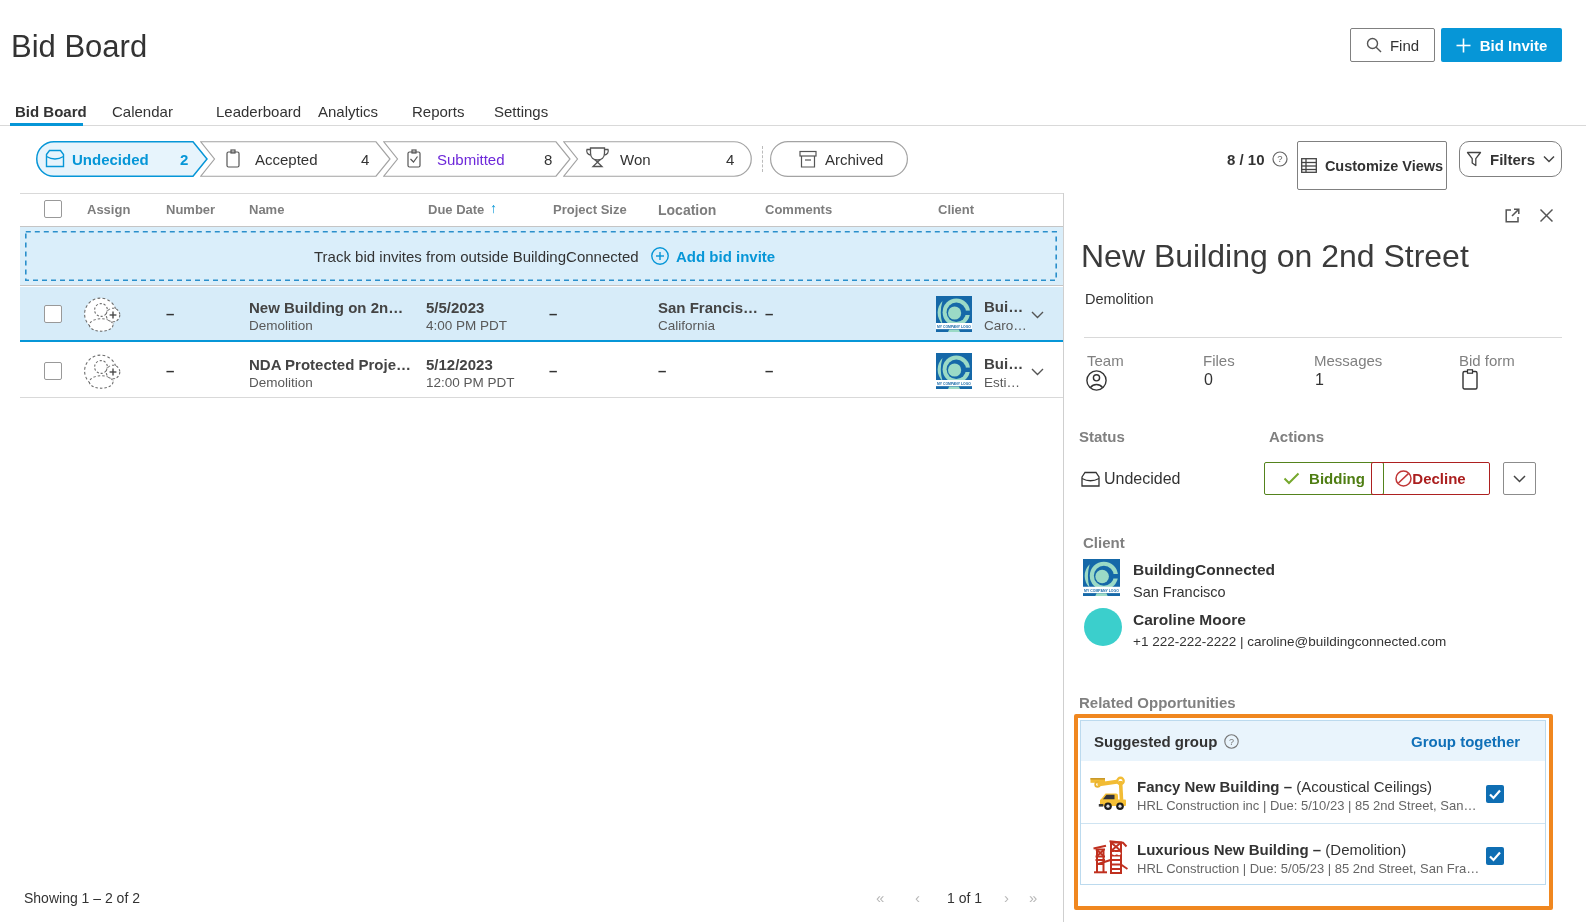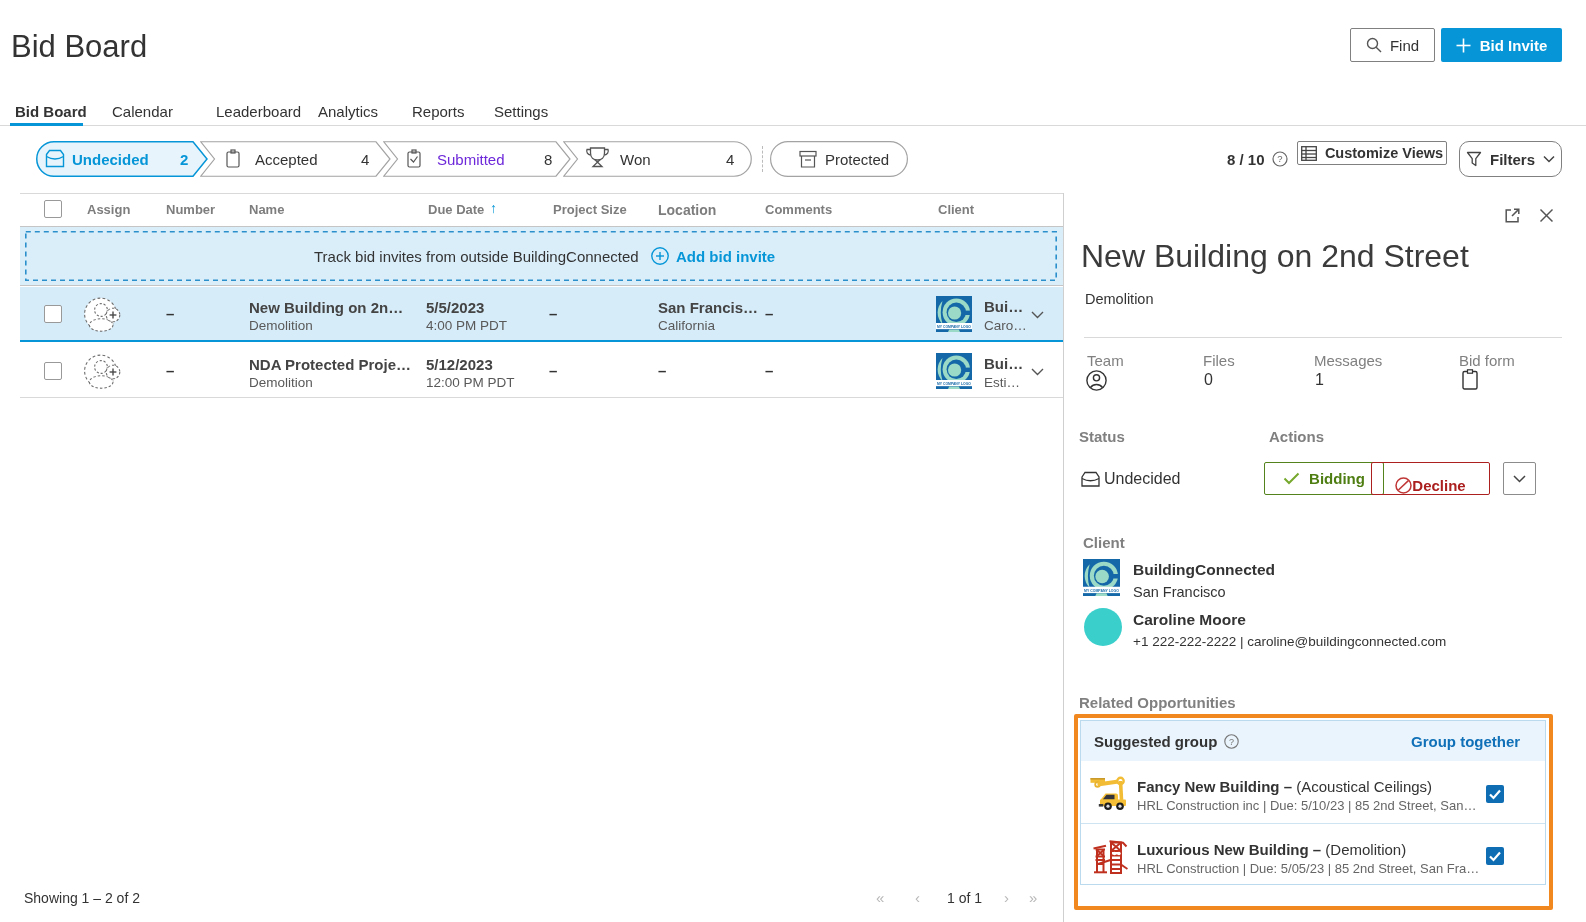--- a/index.html
+++ b/index.html
@@ -106,31 +106,31 @@
     <div class="abs" style="left:762px; top:146px; width:1px; height:26px; border-left:1px dashed #bbb;"></div>
 
     <svg class="abs" style="left:770px; top:141px;" width="138" height="36" viewBox="0 0 138 36">
       <rect x="0.6" y="0.6" width="136.8" height="34.8" rx="17.4" fill="#fff" stroke="#a3a3a3" stroke-width="1.2"></rect>
       <g stroke="#555" stroke-width="1.2" fill="none">
         <rect x="30" y="10.5" width="16" height="4.5"></rect>
         <path d="M31.5,15 V26 H44.5 V15"></path>
         <line x1="35" y1="19" x2="41" y2="19"></line>
       </g>
     </svg>
-    <div class="abs" style="left:825px; top:151px; font-size:15px; color:#333;">Protected</div>
+    <div class="abs" style="left:825px; top:151px; font-size:15px; color:#333;">Archived</div>
   </div>
 
   <div class="abs" style="left:1227px; top:151px; font-size:15px; font-weight:bold; color:#333;">8 / 10</div>
   <div class="abs" style="left:1272px; top:151px;">
     <svg width="16" height="16" viewBox="0 0 16 16">
         <circle cx="8" cy="8" r="7" fill="none" stroke="#666" stroke-width="1.2"></circle>
         <text x="8" y="11.4" font-size="9.5" text-anchor="middle" fill="#666" font-family="Liberation Sans">?</text>
       </svg>
   </div>
-  <div class="abs" style="left:1297px; top:141px; width:150px; height:24px; border:1px solid #808080; border-radius:2px; display:flex; align-items:center; justify-content:center; gap:8px;">
+  <div class="abs" style="left:1297px; top:141px; width:150px; height:49px; border:1px solid #808080; border-radius:2px; display:flex; align-items:center; justify-content:center; gap:8px;">
     <svg width="16" height="15" viewBox="0 0 16 15">
         <rect x="0.7" y="0.7" width="14.6" height="13.6" fill="none" stroke="#444" stroke-width="1.3"></rect>
         <line x1="0.7" y1="4.5" x2="15.3" y2="4.5" stroke="#444" stroke-width="1.3"></line>
         <line x1="0.7" y1="8" x2="15.3" y2="8" stroke="#444" stroke-width="1.3"></line>
         <line x1="0.7" y1="11.5" x2="15.3" y2="11.5" stroke="#444" stroke-width="1.3"></line>
         <line x1="5" y1="0.7" x2="5" y2="14.3" stroke="#444" stroke-width="1.3"></line>
       </svg>
     <span style="font-size:14.5px; font-weight:bold; color:#333;">Customize Views</span>
   </div>
   <div class="abs" style="left:1459px; top:141px; width:103px; height:36px; border:1px solid #808080; border-radius:10px; display:flex; align-items:center; justify-content:center; gap:8px;">
@@ -275,21 +275,21 @@
         <path d="M1,8.5 Q9.5,13 18,8.5"></path>
       </g>
     </svg>
     <div class="abs" style="left:1104px; top:470px; font-size:16px; color:#333;">Undecided</div>
     <div class="abs" style="left:1242px; top:462px; width:120px; height:33px; border:1px solid #54831d; border-radius:2px; display:flex; align-items:center; justify-content:center; gap:9px;margin-left:22px;">
       <svg width="17" height="13" viewBox="0 0 17 13">
           <polyline points="1.5,6.5 6,11 15.5,1.5" fill="none" stroke="#76a82d" stroke-width="2"></polyline>
         </svg>
       <span style="font-size:15px; font-weight:bold; color:#4e7d12;">Bidding</span>
     </div>
-    <div class="abs" style="left:1371px; top:462px; width:119px; height:33px; border:1px solid #ad2020; border-radius:2px; display:flex; align-items:flex-end; justify-content:center; ">
+    <div class="abs" style="left:1371px; top:462px; width:119px; height:33px; border:1px solid #ad2020; border-radius:2px; display:flex; align-items:center; justify-content:center; ">
       <svg width="17" height="17" viewBox="0 0 17 17">
           <circle cx="8.5" cy="8.5" r="7.5" fill="none" stroke="#c03636" stroke-width="1.5"></circle>
           <line x1="3.4" y1="13" x2="13.4" y2="3.6" stroke="#c03636" stroke-width="1.5"></line>
         </svg>
       <span style="font-size:15px; font-weight:bold; color:#ab1f1f;">Decline</span>
     </div>
     <div class="abs" style="left:1503px; top:462px; width:33px; height:33px; border:1px solid #8c8c8c; border-radius:2px; display:flex; align-items:center; justify-content:center;">
       <svg width="13" height="8" viewBox="0 0 13 8">
           <polyline points="1,1 6.5,6.5 12,1" fill="none" stroke="#444" stroke-width="1.5"></polyline>
         </svg>

